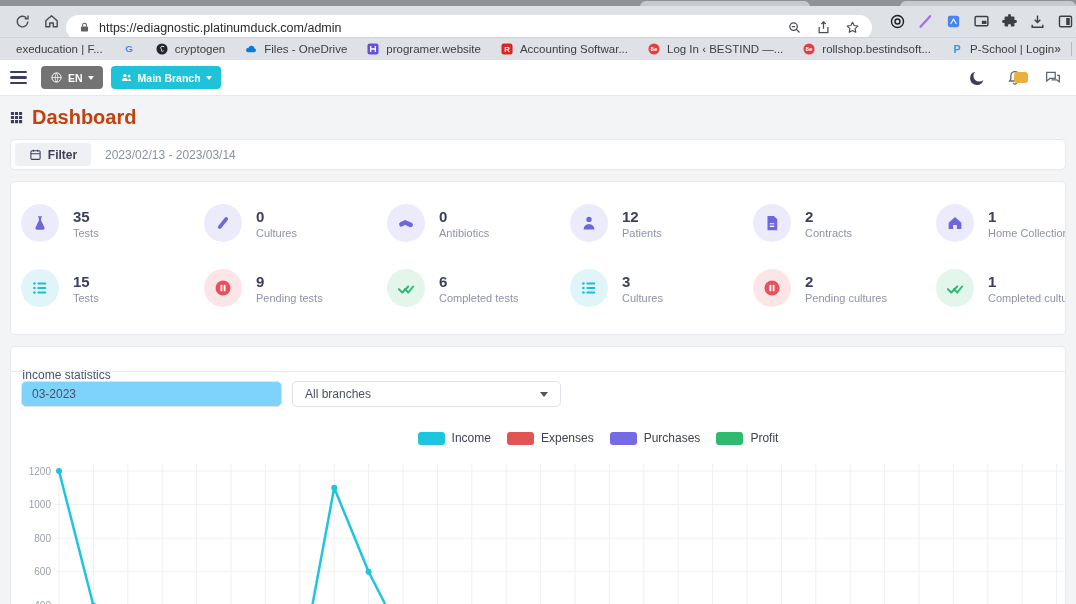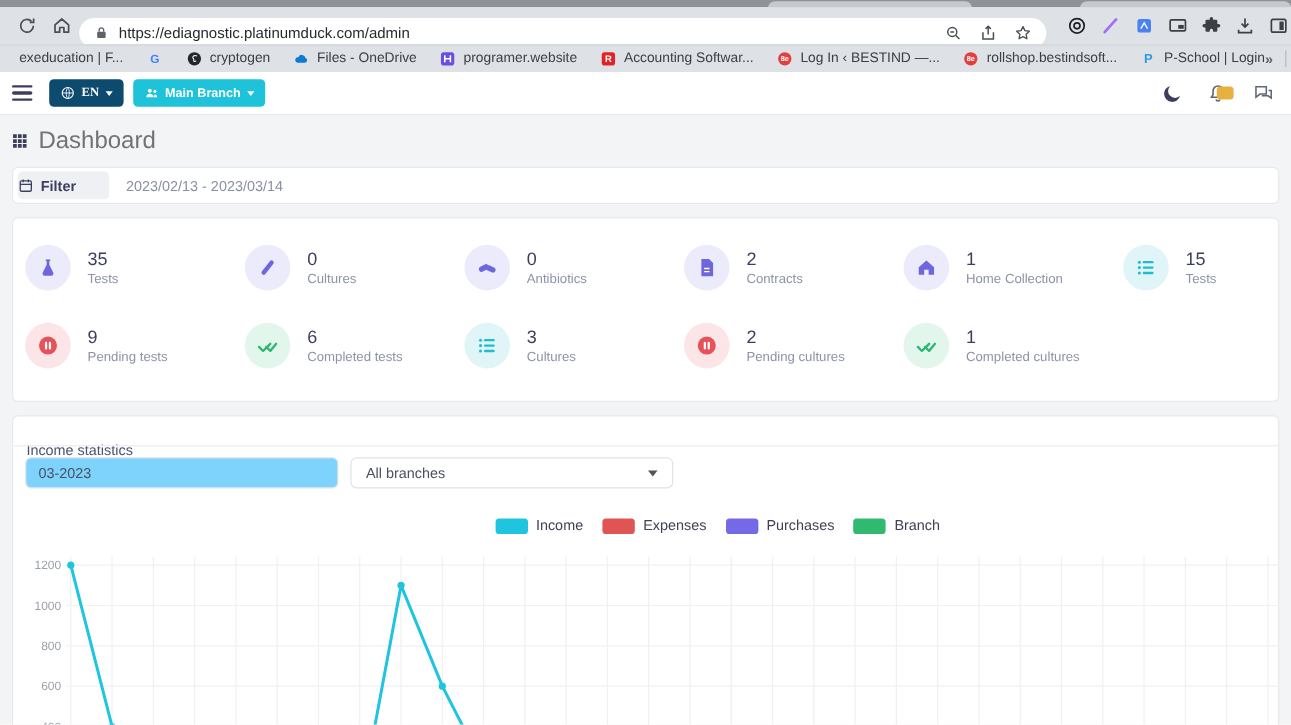--- a/index.html
+++ b/index.html
@@ -39,37 +39,37 @@
   .caret-w{width:0;height:0;border-left:3.5px solid transparent;border-right:3.5px solid transparent;border-top:4px solid #fff}
   .nav-right{margin-left:auto;display:flex;align-items:center;gap:20px}
   .nav-right .nicon{width:18px;height:18px;position:relative;cursor:pointer}
   .nav-right .nicon svg{display:block;width:100%;height:100%}
   .bell-badge{position:absolute;right:-4px;top:3px;width:14px;height:11px;border-radius:3px}
 
   
   .titlerow{position:absolute;left:0;top:96px;width:1076px;height:43px;display:flex;align-items:center;padding-left:9px}
   .grid-icon{width:15px;height:15px;color:#3b3f5c}
   .grid-icon svg{display:block;width:100%;height:100%}
-  .page-title{margin-left:8px;font-size:20px;color:#737373;font-weight:400}
+  .page-title{margin-left:8px;font-size:20px;color:#c2410c;font-weight:700}
 
   
   .card{position:absolute;background:#fff;border:1px solid #e7e9ee;border-radius:5px}
   .filtercard{left:10px;top:139px;width:1056px;height:31px}
-  .filter-box{position:absolute;left:4px;top:3px;width:76px;height:23px;background:#eef0f3;border-radius:4px;display:flex;align-items:center;justify-content:flex-start;gap:6px;color:#3b3f5c}
+  .filter-box{position:absolute;left:4px;top:3px;width:76px;height:23px;background:#eef0f3;border-radius:4px;display:flex;align-items:center;justify-content:center;gap:6px;color:#3b3f5c}
   .filter-box .cicon{width:13px;height:13px}
   .filter-box .cicon svg{display:block;width:100%;height:100%}
   .filter-label{font-size:12px;font-weight:bold}
   .filter-date{position:absolute;left:80px;top:0;height:29px;width:960px;border:none;outline:none;background:transparent;font-size:12px;color:#8890a4;padding-left:14px;font-family:"Liberation Sans",sans-serif}
 
   .statscard{left:10px;top:181px;width:1056px;height:154px;overflow:hidden}
   #stats-grid{display:grid;grid-template-columns:repeat(6,183px);padding:22px 0 0 10px;row-gap:27px}
   .stat{display:flex;align-items:center;gap:14px;height:38px}
   .stat-icon{width:38px;height:38px;border-radius:50%;display:flex;align-items:center;justify-content:center;flex:none}
   .stat-icon svg{width:18px;height:18px;display:block}
-  .stat-value{font-size:15px;font-weight:400;color:#3b3f5c;line-height:17px}
+  .stat-value{font-size:15px;font-weight:700;color:#3b3f5c;line-height:17px}
   .stat-label{font-size:11px;color:#8d93a8;margin-top:2px;white-space:nowrap}
 
   .incomecard{left:10px;top:346px;width:1056px;height:320px}
   .inc-title{position:absolute;left:11px;top:21px;font-size:12px;color:#4a5270}
   .inc-divider{position:absolute;left:0;top:24px;width:100%;border-top:1px solid #e9ebef}
   .month-input{position:absolute;left:10px;top:34px;width:261px;height:26px;border:1px solid #dfe3e8;border-radius:5px;font-size:12px;color:#4a5060;padding-left:10px;outline:none;font-family:"Liberation Sans",sans-serif;background:#7dd3fc}
   .branch-select{position:absolute;left:281px;top:34px;width:269px;height:26px;border:1px solid #dfe3e8;border-radius:5px;display:flex;align-items:center;font-size:12px;color:#4a5060;padding:0 12px;cursor:pointer;background:#fff}
   .caret-d{margin-left:auto;width:0;height:0;border-left:4px solid transparent;border-right:4px solid transparent;border-top:5px solid #555}
   #legend{position:absolute;left:60px;top:84px;width:100%;display:flex;justify-content:center;gap:16px;align-items:center}
   .lg-item{display:flex;align-items:center;gap:7px}
@@ -260,21 +260,21 @@
       </span>
     </div>
   </div>
 
   <div class="adminbar">
     <span class="hamb">
         <i></i>
         <i></i>
         <i></i>
       </span>
-    <span class="navbtn" id="lang-btn" style="background: #0c4a6e; font-family: Liberation Serif, serif;">
+    <span class="navbtn" id="lang-btn" style="background: #737373;">
       <span class="bicon">
           <svg viewBox="0 0 24 24">
             <circle cx="12" cy="12" r="8.5" fill="none" stroke="#fff" stroke-width="1.8"></circle>
             <path d="M3.5 12h17M12 3.5c3.2 3.5 3.2 13.5 0 17M12 3.5c-3.2 3.5-3.2 13.5 0 17" fill="none" stroke="#fff" stroke-width="1.3"></path>
           </svg>
         </span>
       <span>EN</span>
       <span class="caret-w"></span>
     </span>
     <span class="navbtn" id="branch-btn" style="margin-left: 8px; background: rgb(30, 195, 217);">
@@ -360,20 +360,32 @@
         <div class="stat">
           <span class="stat-icon" style="background: rgb(236, 235, 251); color: rgb(110, 102, 221);">
             <svg viewBox="0 0 24 24" fill="currentColor">
               <rect x="2.5" y="9.5" width="11.5" height="6" rx="3" transform="rotate(-28 8.2 12.5)"></rect>
               <rect x="10.5" y="10.5" width="11" height="6" rx="3" transform="rotate(24 16 13.5)"></rect>
             </svg>
           </span>
           <span>
             <div class="stat-value">0</div>
             <div class="stat-label">Antibiotics</div>
+          </span>
+        </div>
+        <div class="stat">
+          <span class="stat-icon" style="background: rgb(236, 235, 251); color: rgb(110, 102, 221);">
+            <svg viewBox="0 0 24 24" fill="currentColor">
+              <circle cx="12" cy="7.2" r="3.6"></circle>
+              <path d="M4.8 20.5a7.2 7.2 0 0 1 14.4 0z"></path>
+            </svg>
+          </span>
+          <span>
+            <div class="stat-value">12</div>
+            <div class="stat-label">Patients</div>
           </span>
         </div>
         <div class="stat">
           <span class="stat-icon" style="background: rgb(236, 235, 251); color: rgb(110, 102, 221);">
             <svg viewBox="0 0 24 24" fill="currentColor">
               <path d="M6 2.5h8.5L19 7v14.5H6z"></path>
               <path d="M9 13h6M9 16.5h6" stroke="#fff" stroke-width="1.4" fill="none"></path>
             </svg>
           </span>
           <span>
@@ -493,21 +505,21 @@
         <span class="lg-item">
           <span class="lg-swatch" style="background: rgb(225, 84, 84);"></span>
           <span class="lg-label">Expenses</span>
         </span>
         <span class="lg-item">
           <span class="lg-swatch" style="background: rgb(117, 105, 230);"></span>
           <span class="lg-label">Purchases</span>
         </span>
         <span class="lg-item">
           <span class="lg-swatch" style="background: rgb(48, 186, 111);"></span>
-          <span class="lg-label">Branch</span>
+          <span class="lg-label">Profit</span>
         </span>
       </div>
     <div id="chart-wrap"><svg width="1056" height="204" viewBox="0 0 1056 204">
           <line x1="48.0" y1="13" x2="48.0" y2="204" stroke="#eef0f2" stroke-width="1"></line>
           <line x1="82.4" y1="13" x2="82.4" y2="204" stroke="#eef0f2" stroke-width="1"></line>
           <line x1="116.8" y1="13" x2="116.8" y2="204" stroke="#eef0f2" stroke-width="1"></line>
           <line x1="151.2" y1="13" x2="151.2" y2="204" stroke="#eef0f2" stroke-width="1"></line>
           <line x1="185.6" y1="13" x2="185.6" y2="204" stroke="#eef0f2" stroke-width="1"></line>
           <line x1="220.0" y1="13" x2="220.0" y2="204" stroke="#eef0f2" stroke-width="1"></line>
           <line x1="254.4" y1="13" x2="254.4" y2="204" stroke="#eef0f2" stroke-width="1"></line>

